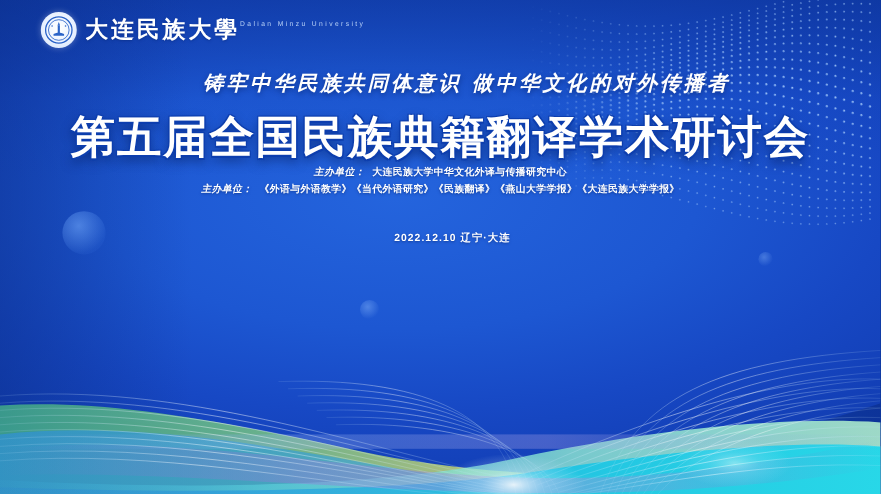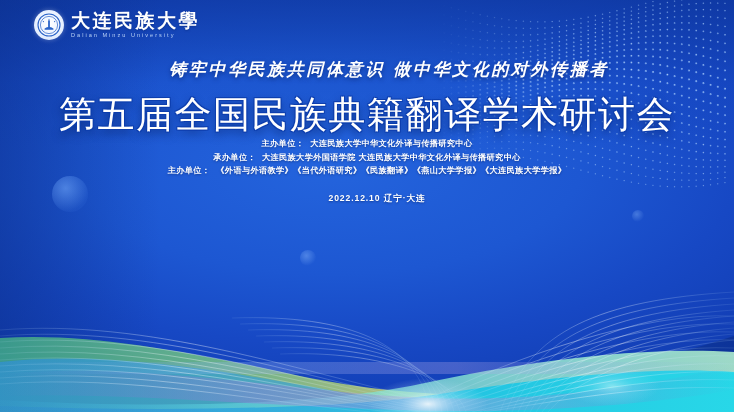--- a/index.html
+++ b/index.html
@@ -53,21 +53,21 @@
     gap: 7px;
   }
   .logo-emblem {
     width: 30px; height: 30px;
     border-radius: 50%;
     background: radial-gradient(circle at 50% 45%, #ffffff 0%, #eaf2ff 55%, #cfe0fb 100%);
     display: flex; align-items: center; justify-content: center;
     box-shadow: 0 0 5px rgba(255,255,255,0.30);
     flex: 0 0 auto;
   }
-  .logo-text { display: flex; flex-direction: column; line-height: 1; }
+  .logo-text { display: flex; flex-direction: row; line-height: 1; }
   .logo-cn {
     color: #ffffff;
     font-size: 19px;
     font-weight: bold;
     letter-spacing: 2.5px;
     font-family: "DejaVu Serif", "Liberation Serif", serif;
     text-shadow: 0 1px 2px rgba(8,40,120,0.55);
     white-space: nowrap;
   }
   .logo-en {
@@ -94,21 +94,21 @@
     font-family: "DejaVu Serif", "Liberation Serif", serif;
     font-style: italic;
     text-shadow: 0 2px 4px rgba(8,36,110,0.65);
     white-space: nowrap;
     padding-left: 44px;
   }
   .main-title {
     margin-top: 9px;
     color: #ffffff;
     font-size: 37px;
-    font-weight: normal;
+    font-weight: bold;
     letter-spacing: 1.5px;
     font-family: "DejaVu Serif", "Liberation Serif", serif;
     white-space: nowrap;
     text-shadow:
       0 0 1px #0e3fae,
       1px 1px 0 #0e3fae,
       -1px 1px 0 #0e3fae,
       1px -1px 0 #0e3fae,
       -1px -1px 0 #0e3fae,
       0 4px 9px rgba(6,30,96,0.72);
@@ -123,21 +123,21 @@
   }
   .org-line {
     color: #ffffff;
     font-size: 8.2px;
     letter-spacing: 0.35px;
     line-height: 13.5px;
     white-space: nowrap;
     font-weight: bold;
     text-shadow: 0 1px 2px rgba(8,38,112,0.6);
   }
-  .org-line .lbl { margin-right: 6px; }
+  .org-line .lbl { margin-right: 6px; font-style: italic; }
 
   
   .date-line {
     position: absolute;
     left: 0; right: 0;
     top: 193px;
     text-align: center;
     color: #ffffff;
     font-size: 8.6px;
     letter-spacing: 0.9px;
@@ -1345,22 +1345,19 @@
   <div class="headline">
     <div class="slogan">铸牢中华民族共同体意识  做中华文化的对外传播者</div>
     <div class="main-title">第五届全国民族典籍翻译学术研讨会</div>
   </div>
 
   <div class="org-block">
     <div class="org-line">
       <span class="lbl">主办单位：</span><span>大连民族大学中华文化外译与传播研究中心</span>
     </div>
     <div class="org-line">
-      <span class="lbl">承办单位：</span><span>大连民族大学外国语学院  大连民族大学中华文化外译与传播研究中心</span>
-    </div>
-    <div class="org-line">
       <span class="lbl">主办单位：</span><span>《外语与外语教学》《当代外语研究》《民族翻译》《燕山大学学报》《大连民族大学学报》</span>
     </div>
   </div>
 
   <div class="date-line">2022.12.10  辽宁·大连</div>
 
 </div>
 
 </body></html>

